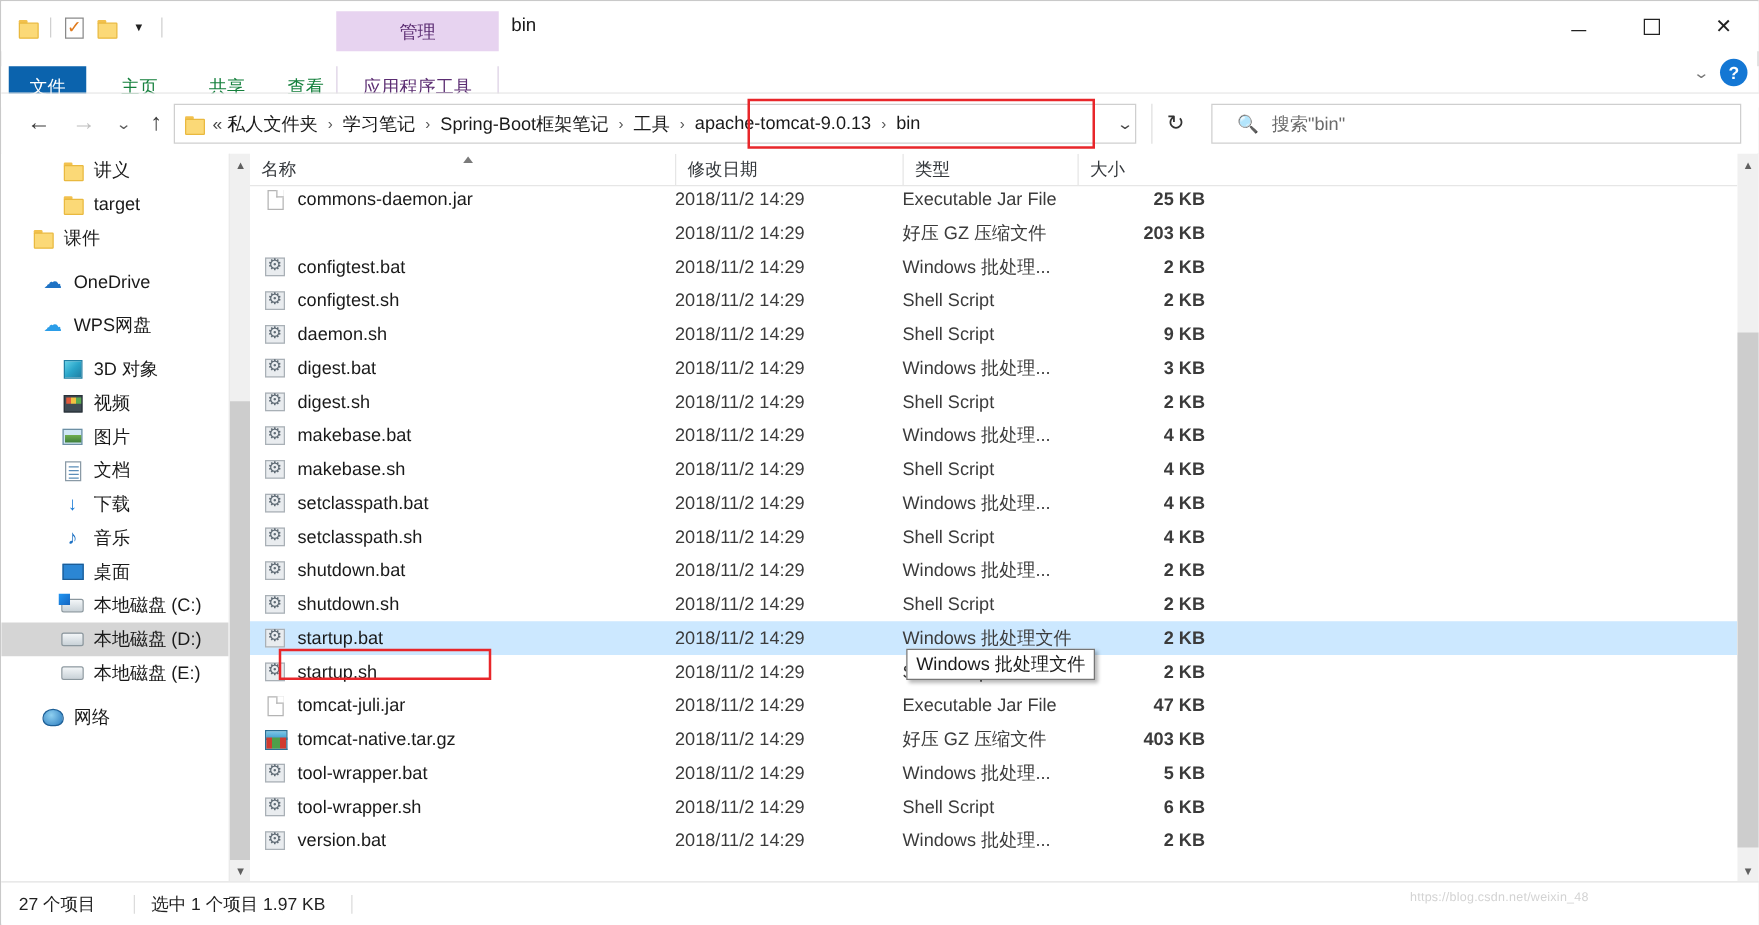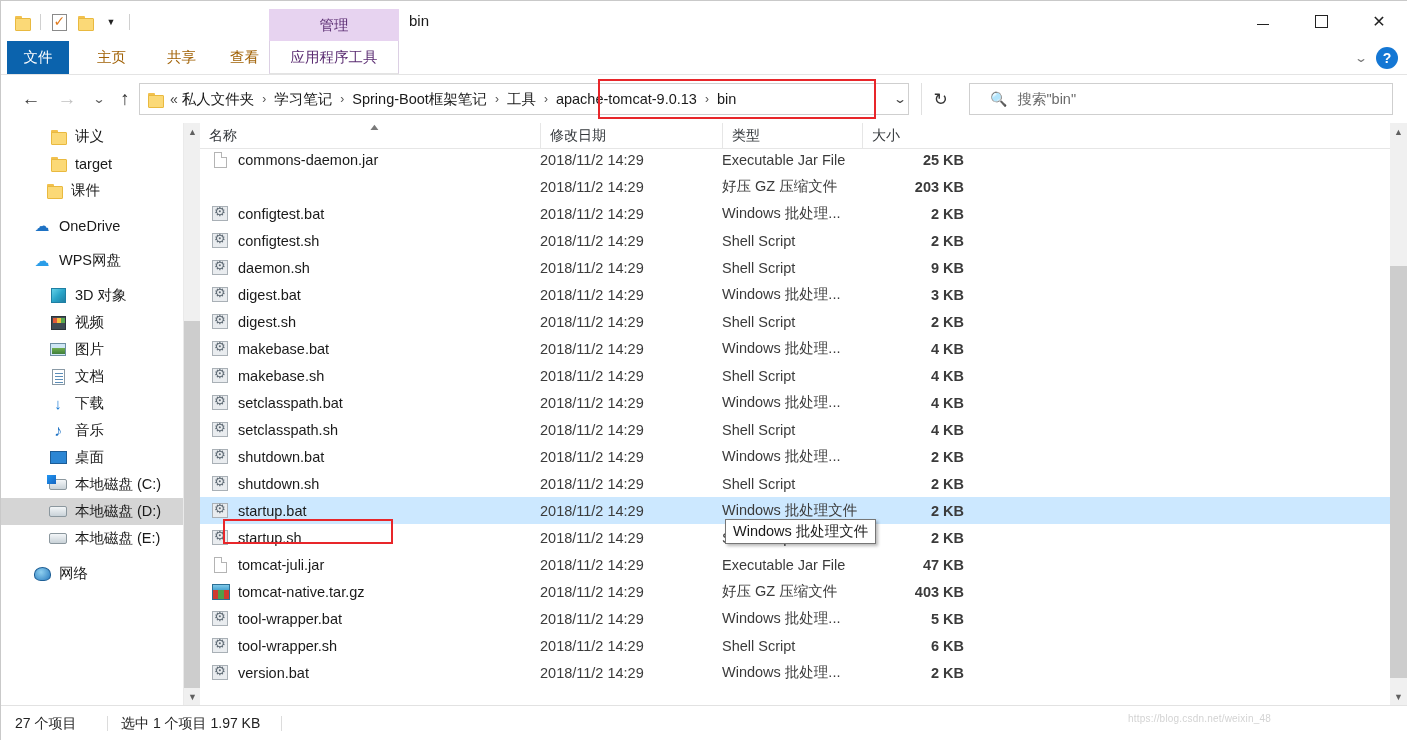--- a/index.html
+++ b/index.html
@@ -67,26 +67,26 @@
     position: absolute; right: 0; top: 0; height: 40px; display: flex;
   }
   .wc { width: 58px; height: 40px; display: flex; align-items: center; justify-content: center;
         font-size: 14px; color: #222; }
   .wc.min::after  { content: ""; width: 12px; height: 1px; background: #222; display: block; margin-top: 6px;}
   .wc.max::after  { content: ""; width: 11px; height: 11px; border: 1px solid #222; display: block;}
   .wc.close::after{ content: "\2715"; font-size: 16px; color: #222; font-weight: 300; }
 
   
   .tabsrow {
-    position: absolute; left: 0; top: 40px; width: 1407px; height: 33px;
+    position: absolute; left: 0; top: 52px; width: 1407px; height: 33px;
     background: #ffffff;
   }
   .tab {
     position: absolute; top: 0; height: 33px; display: flex; align-items: center;
-    justify-content: center; font-size: 14.5px; color: #a16207; padding: 0 14px;
+    justify-content: center; font-size: 14.5px; color: #15803d; padding: 0 14px;
   }
   .tab.file { left: 6px; background: #0b63ad; color: #fff; width: 62px; padding: 0; }
   .tab.t1 { left: 82px; }
   .tab.t2 { left: 152px; }
   .tab.t3 { left: 215px; }
   .tab.ctx {
     left: 268px; width: 130px; padding: 0; color: #5b2d72;
     border-left: 1px solid #dcd0e4; border-right: 1px solid #dcd0e4;
     border-bottom: 1px solid #e3e3e3;
   }
@@ -395,21 +395,21 @@
             <span class="ic-folder"></span>
           </span>
           <span>讲义</span>
         </div>
         <div class="nav-item" style="padding-left: 46px;">
           <span class="ni-icon">
             <span class="ic-folder"></span>
           </span>
           <span>target</span>
         </div>
-        <div class="nav-item" style="padding-left: 42px;">
+        <div class="nav-item" style="padding-left: 22px;">
           <span class="ni-icon">
             <span class="ic-folder"></span>
           </span>
           <span>课件</span>
         </div>
         <div class="nav-sep"></div>
         <div class="nav-item" style="padding-left: 30px;">
           <span class="ni-icon">
             <span class="ic-cloud">☁</span>
           </span>

